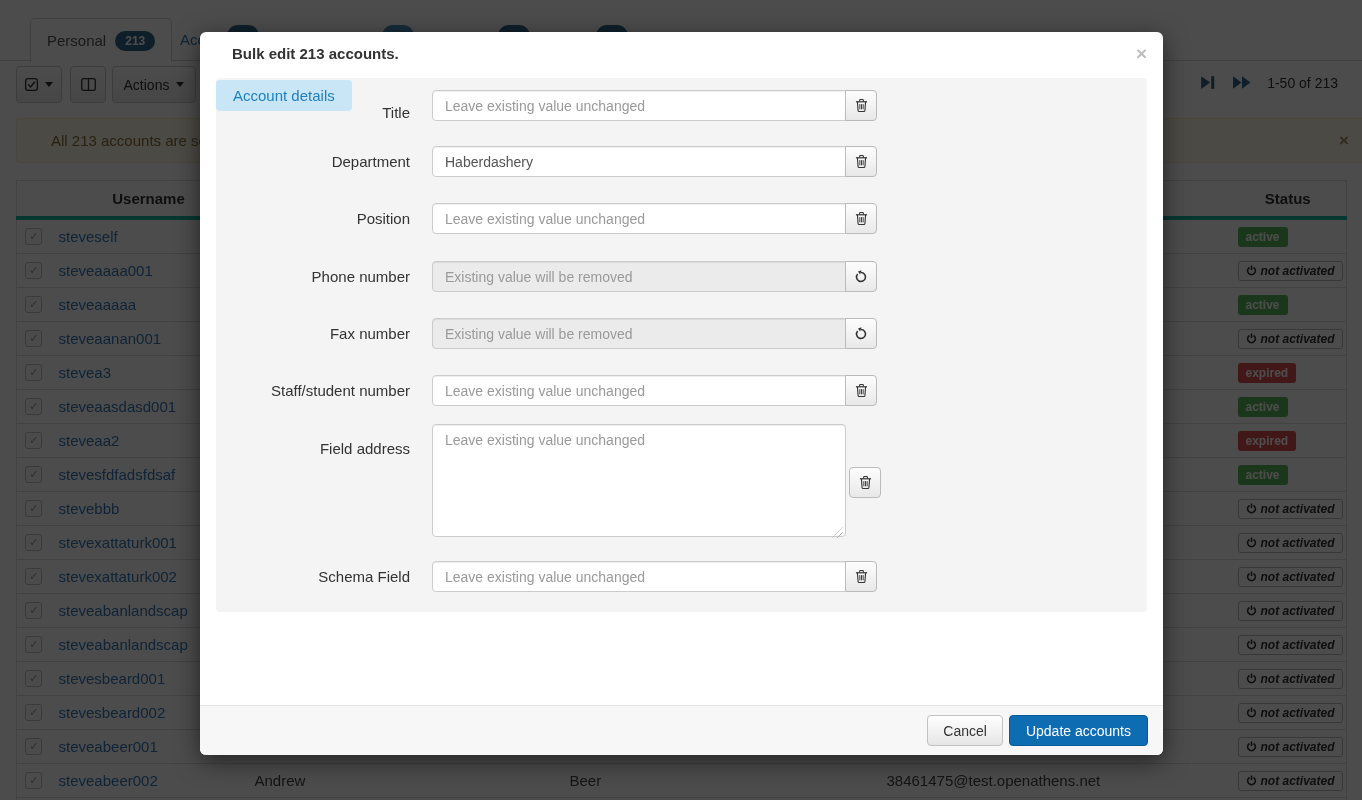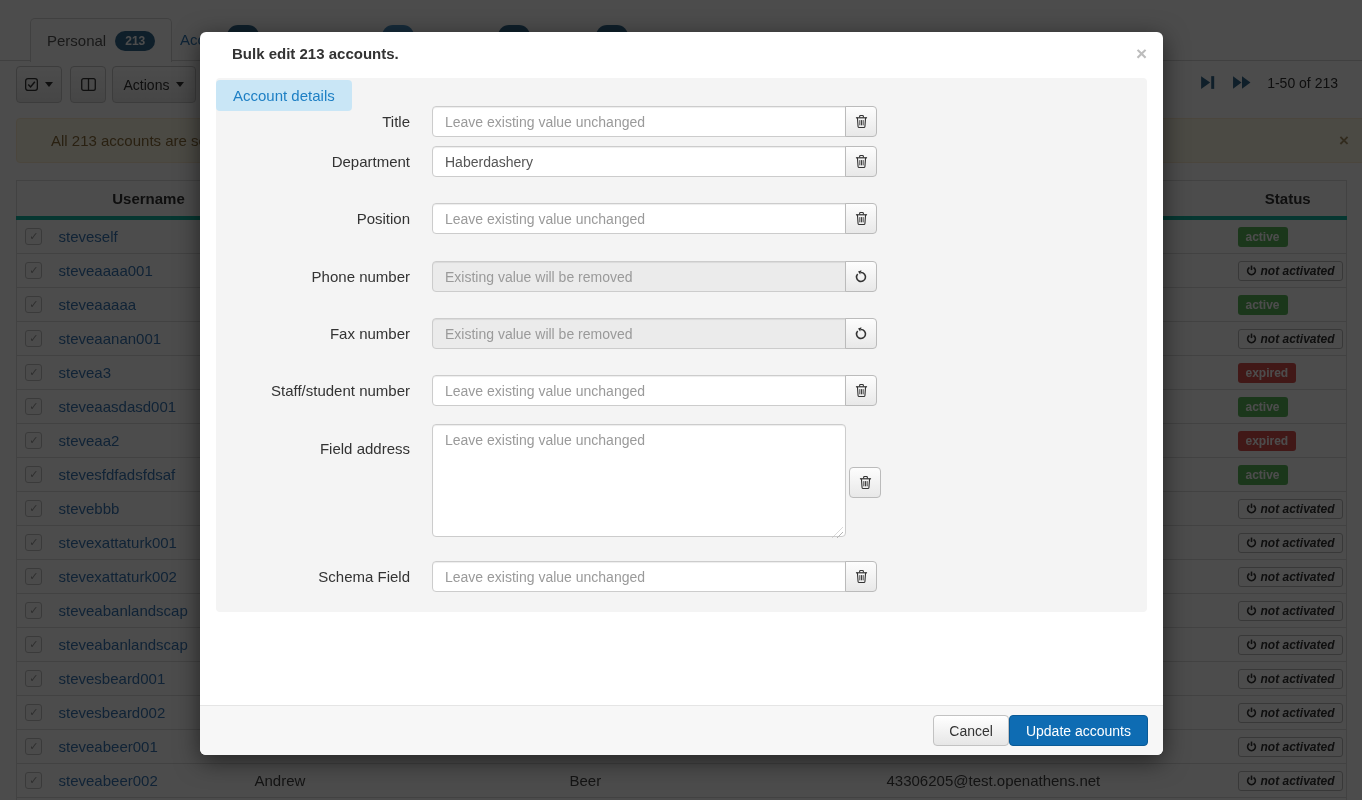--- a/index.html
+++ b/index.html
@@ -65,21 +65,21 @@
     color:#555;background:#fff;box-shadow:inset 0 1px 1px rgba(0,0,0,.075);resize:none;outline:none;
     font-family:"Liberation Sans","DejaVu Sans",sans-serif;}
   .ta-wrap{position:relative;}
   .grip{position:absolute;right:3px;bottom:3px;width:11px;height:11px;cursor:nwse-resize;
     background:repeating-linear-gradient(135deg,transparent 0 3px,#b5b5b5 3px 4px);
     clip-path:polygon(100% 0,100% 100%,0 100%);}
   .ibtn{width:32px;height:31px;margin-left:-1px;display:inline-flex;align-items:center;justify-content:center;
     background:linear-gradient(#fdfdfd,#e8e8e8);border:1px solid #bbb;border-radius:0 4px 4px 0;cursor:pointer;}
   .ibtn.gap{margin-left:3px;border-radius:4px;}
   .modal-footer{position:absolute;left:0;right:0;bottom:0;height:50px;background:#f7f7f7;border-top:1px solid #e5e5e5;
-    border-radius:0 0 6px 6px;display:flex;align-items:center;justify-content:flex-end;padding:0 15px;box-sizing:border-box;}
+    border-radius:0 0 6px 6px;display:flex;align-items:center;justify-content:flex-end;gap:6px;padding:0 15px;box-sizing:border-box;}
   .btn-cancel{height:31px;padding:0 15px;background:linear-gradient(#fff,#e6e6e6);border:1px solid #c2c2c2;
     border-radius:4px;font-size:14px;color:#333;cursor:pointer;}
   .btn-primary{height:31px;padding:0 16px;background:#0e6cb3;border:1px solid #0a5a96;border-radius:4px;
     font-size:14px;color:#fff;cursor:pointer;}
   svg{display:block;}
 </style>
 </head>
 <body>
 
 <div class="stage">
@@ -504,21 +504,21 @@
 
           <tr>
             <td>
               <span class="cb">
                 <span>✓</span>
               </span>
             </td>
             <td><a class="ulink">steveabeer002</a></td>
             <td>Andrew</td>
             <td>Beer</td>
-            <td>43306205@test.openathens.net</td>
+            <td>38461475@test.openathens.net</td>
             <td>
               <span class="status-badge not-activated">
                 <span class="power-icon">
                   <svg width="11" height="11" viewBox="0 0 16 16">
                     <path d="M5 3.6 A5.7 5.7 0 1 0 11 3.6" fill="none" stroke="currentColor" stroke-width="2.3"></path>
                     <line x1="8" y1="0.8" x2="8" y2="7.4" stroke="currentColor" stroke-width="2.3"></line>
                   </svg>
                 </span>
                 <span>not activated</span>
               </span>
@@ -543,21 +543,21 @@
 
   <div class="modal">
     <div class="modal-header">
       <span class="modal-title">Bulk edit 213 accounts.</span>
       <span class="modal-close">×</span>
     </div>
 
     <div class="panel"></div>
     <div class="acct-tab">Account details</div>
 
-    <div class="frow" style="top:74px;">
+    <div class="frow" style="top:58px;align-items:flex-end;">
       <label class="flabel">Title</label>
       <div class="igroup">
         <input class="finput" placeholder="Leave existing value unchanged" style="">
         <button class="ibtn">
           <span>
               <svg width="13" height="15" viewBox="0 0 14 15">
                 <path d="M1 3.5 h12" stroke="#333" stroke-width="1.3"></path>
                 <path d="M5 3.3 V1.9 a.9.9 0 0 1 .9-.9 h2.2 a.9.9 0 0 1 .9.9 V3.3" fill="none" stroke="#333" stroke-width="1.2"></path>
                 <path d="M2.6 3.5 l.7 9.4 a1.2 1.2 0 0 0 1.2 1.1 h5 a1.2 1.2 0 0 0 1.2-1.1 l.7-9.4" fill="none" stroke="#333" stroke-width="1.2"></path>
                 <path d="M5.2 6 v5.6 M7 6 v5.6 M8.8 6 v5.6" stroke="#333" stroke-width="1"></path>

